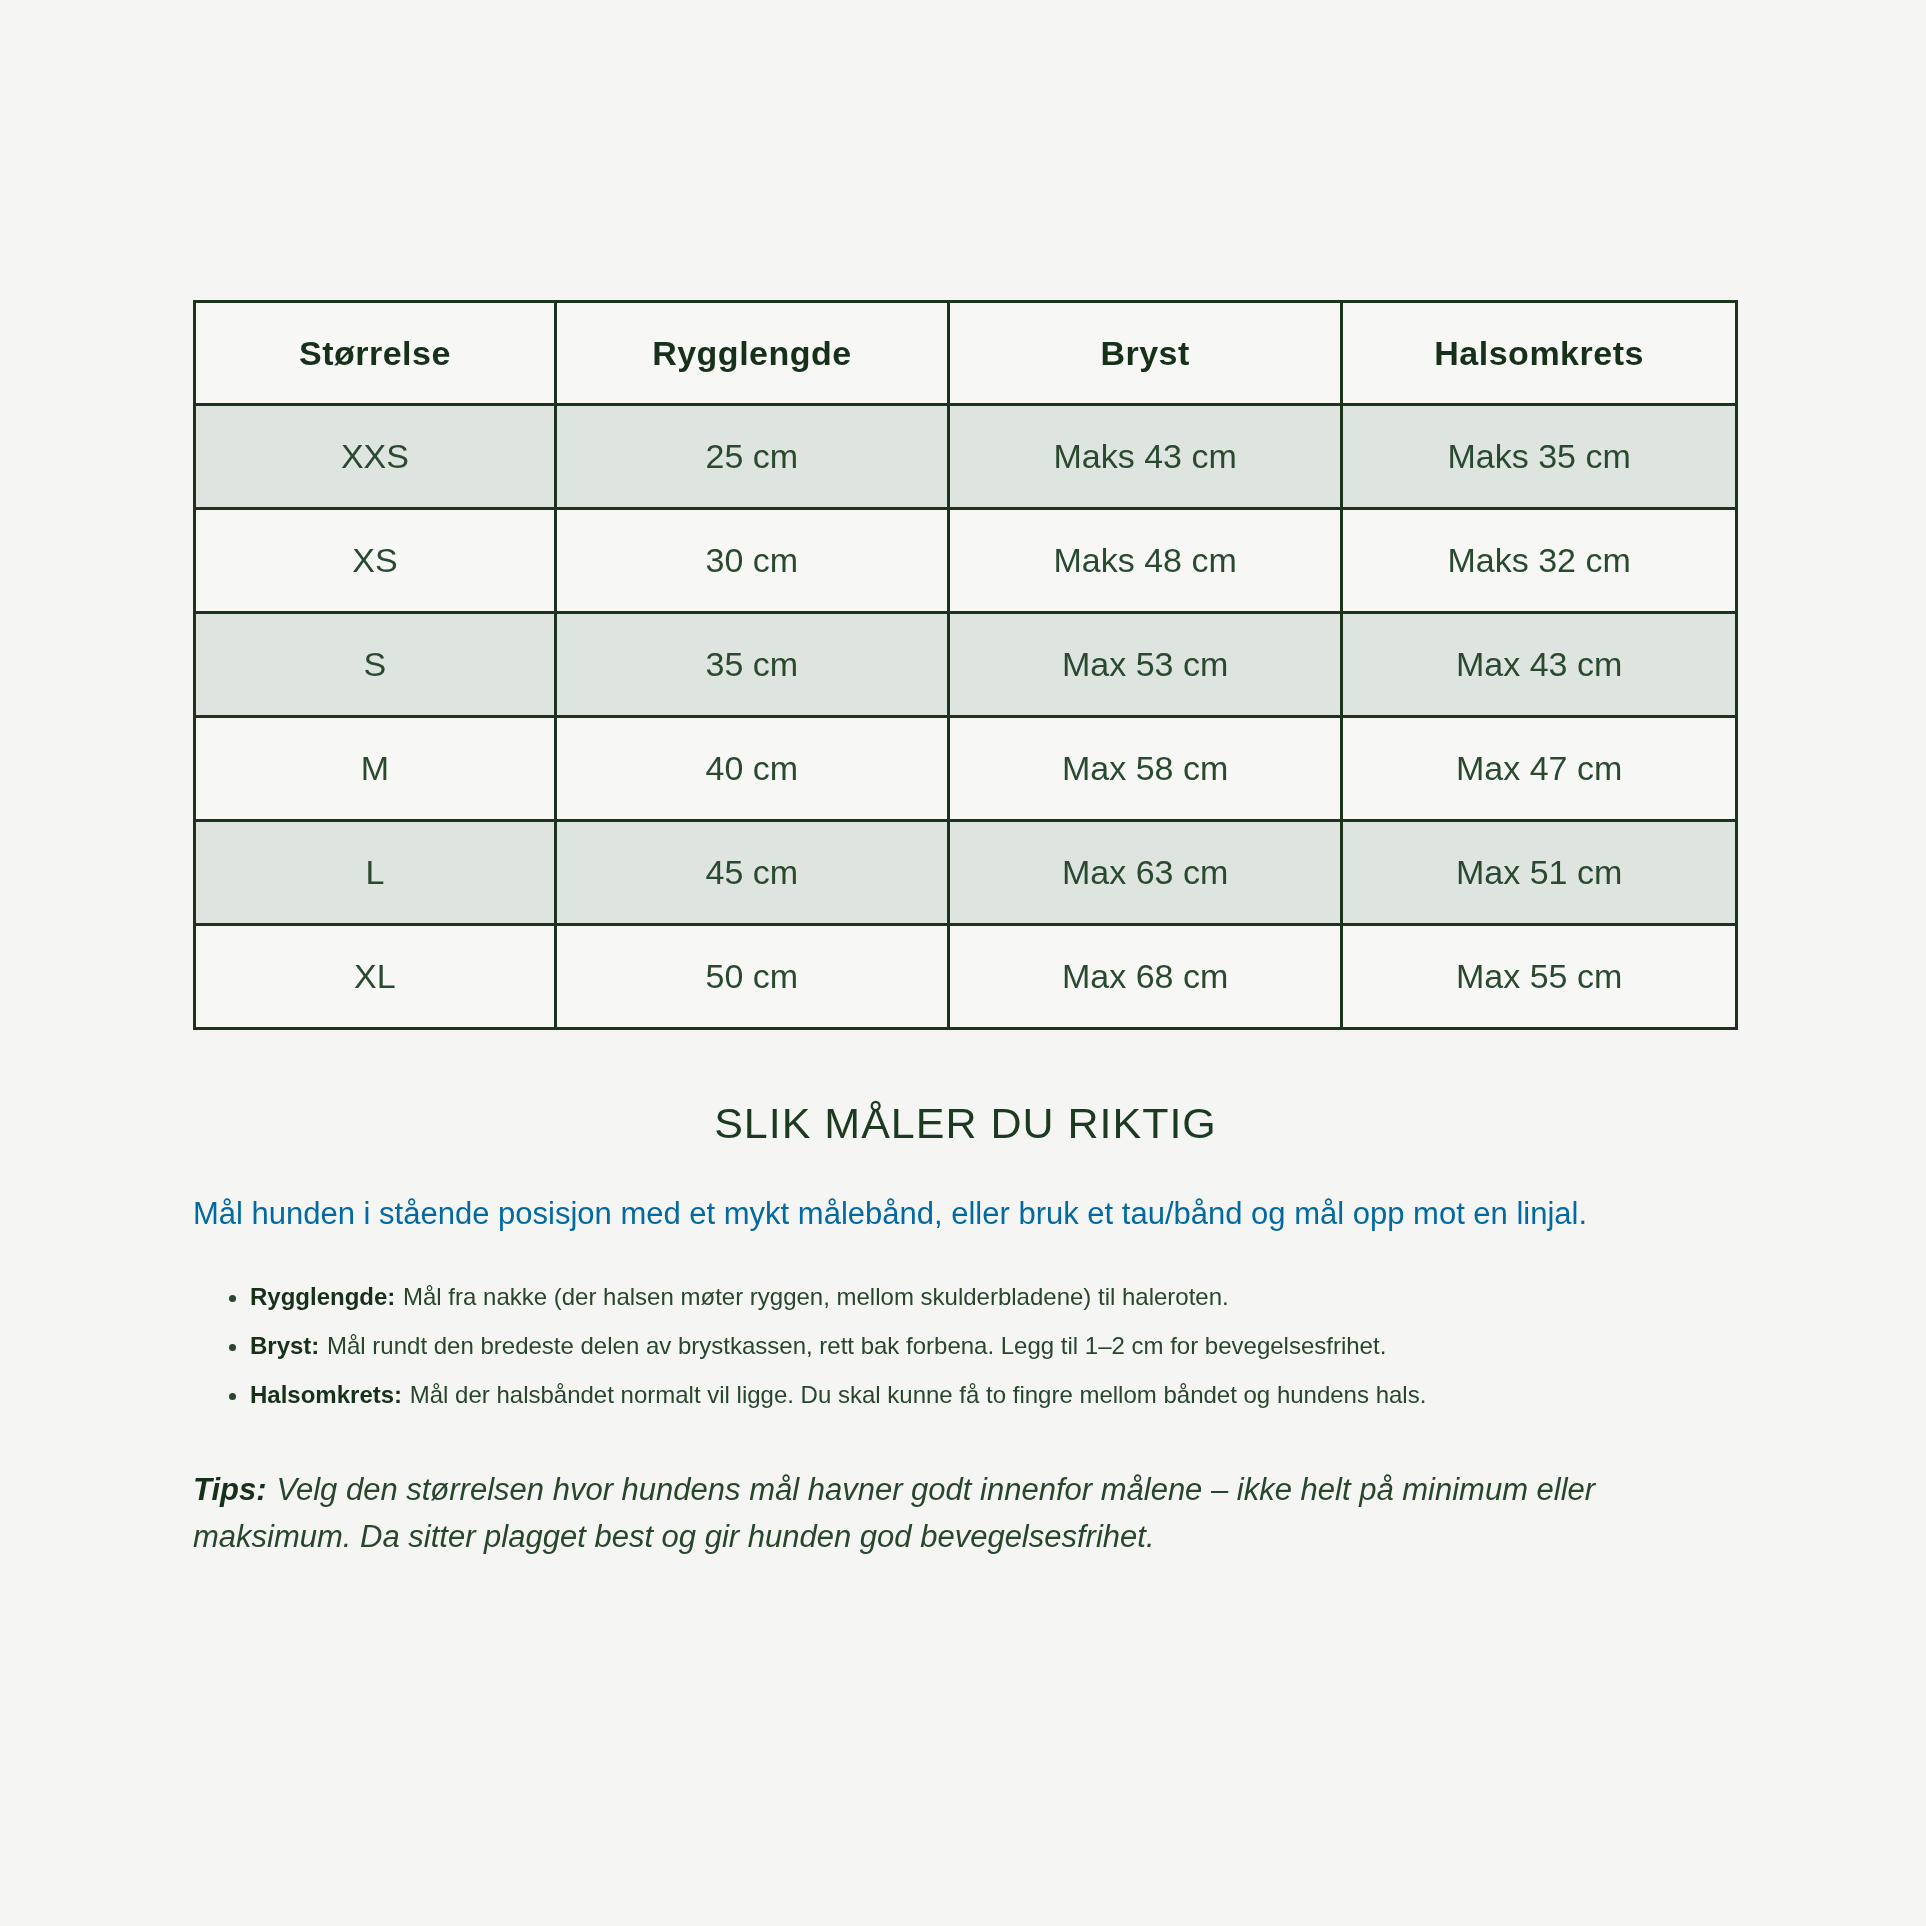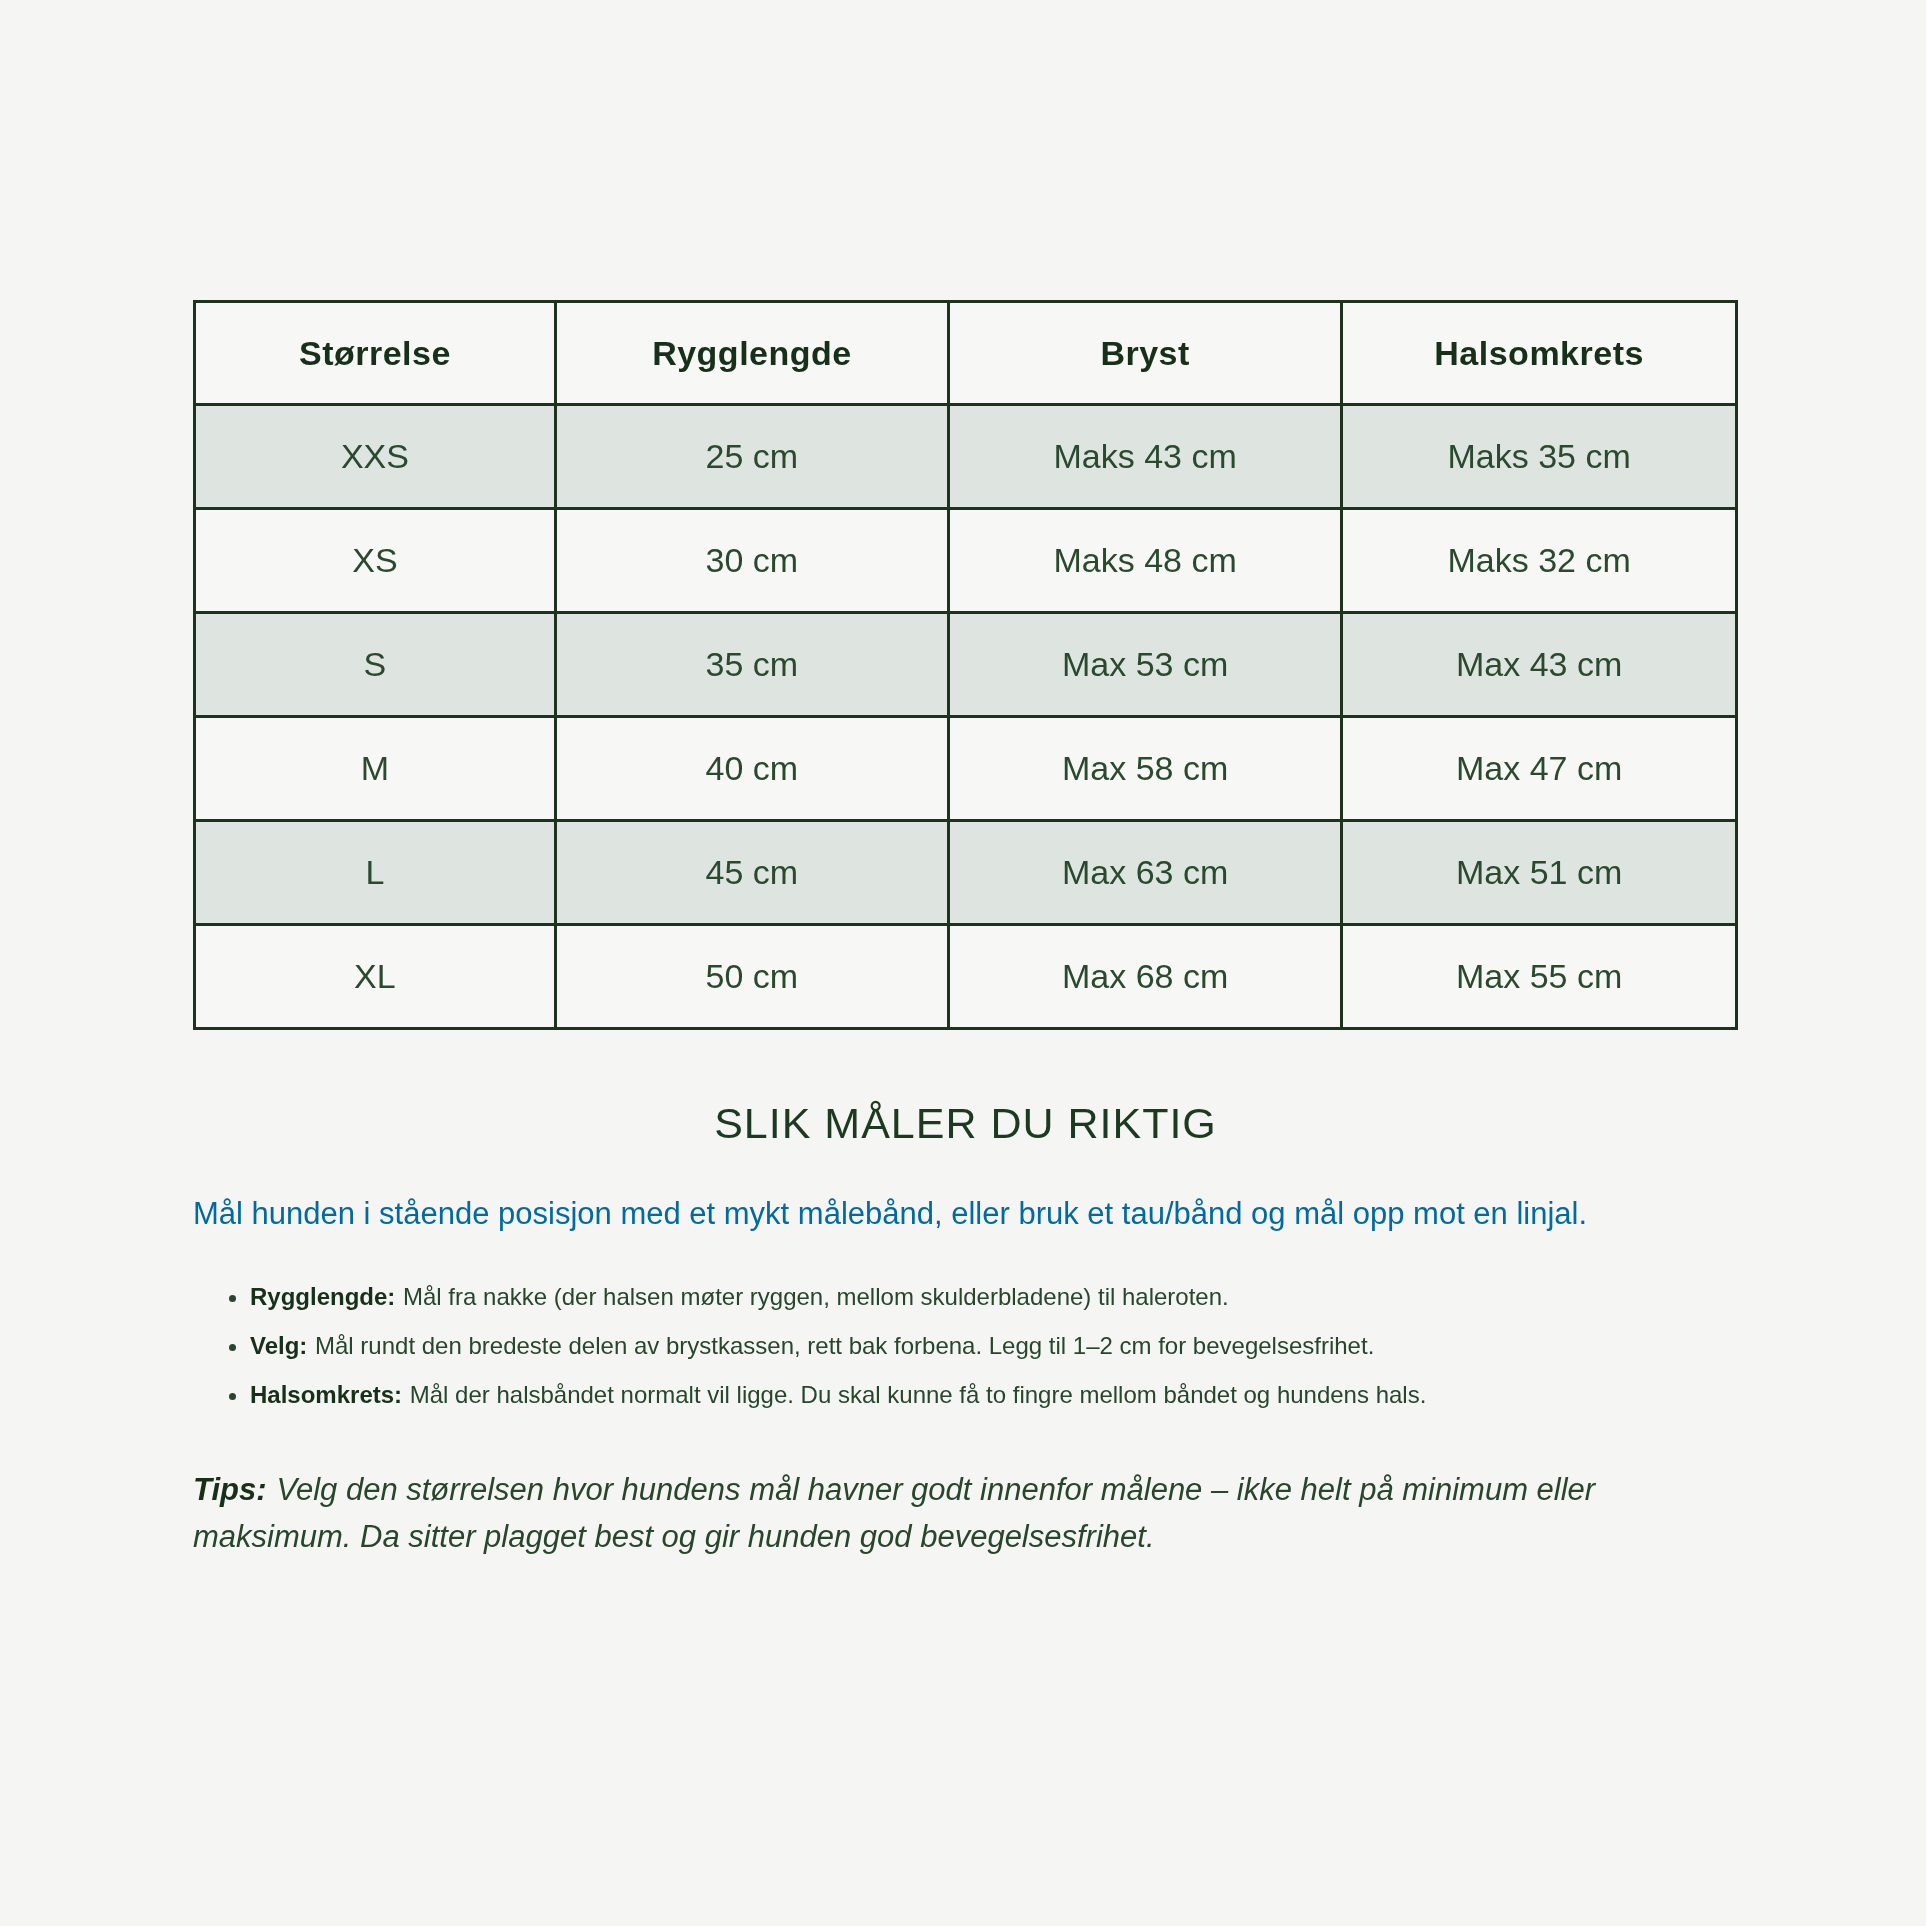--- a/index.html
+++ b/index.html
@@ -151,21 +151,21 @@
 
   <h2 class="guide-heading">SLIK MÅLER DU RIKTIG</h2>
 
   <p class="guide-intro">Mål hunden i stående posisjon med et mykt målebånd, eller bruk et tau/bånd og mål opp mot en linjal.</p>
 
   <ul class="measure-list">
     <li>
       <span class="item-label">Rygglengde:</span><span>Mål fra nakke (der halsen møter ryggen, mellom skulderbladene) til haleroten.</span>
     </li>
     <li>
-      <span class="item-label">Velg:</span><span>Mål rundt den bredeste delen av brystkassen, rett bak forbena. Legg til 1–2 cm for bevegelsesfrihet.</span>
+      <span class="item-label">Bryst:</span><span>Mål rundt den bredeste delen av brystkassen, rett bak forbena. Legg til 1–2 cm for bevegelsesfrihet.</span>
     </li>
     <li>
       <span class="item-label">Halsomkrets:</span><span>Mål der halsbåndet normalt vil ligge. Du skal kunne få to fingre mellom båndet og hundens hals.</span>
     </li>
   </ul>
 
   <p class="tips">
     <span class="tips-label">Tips:</span><span>Velg den størrelsen hvor hundens mål havner godt innenfor målene – ikke helt på minimum eller maksimum. Da sitter plagget best og gir hunden god bevegelsesfrihet.</span>
   </p>
 

